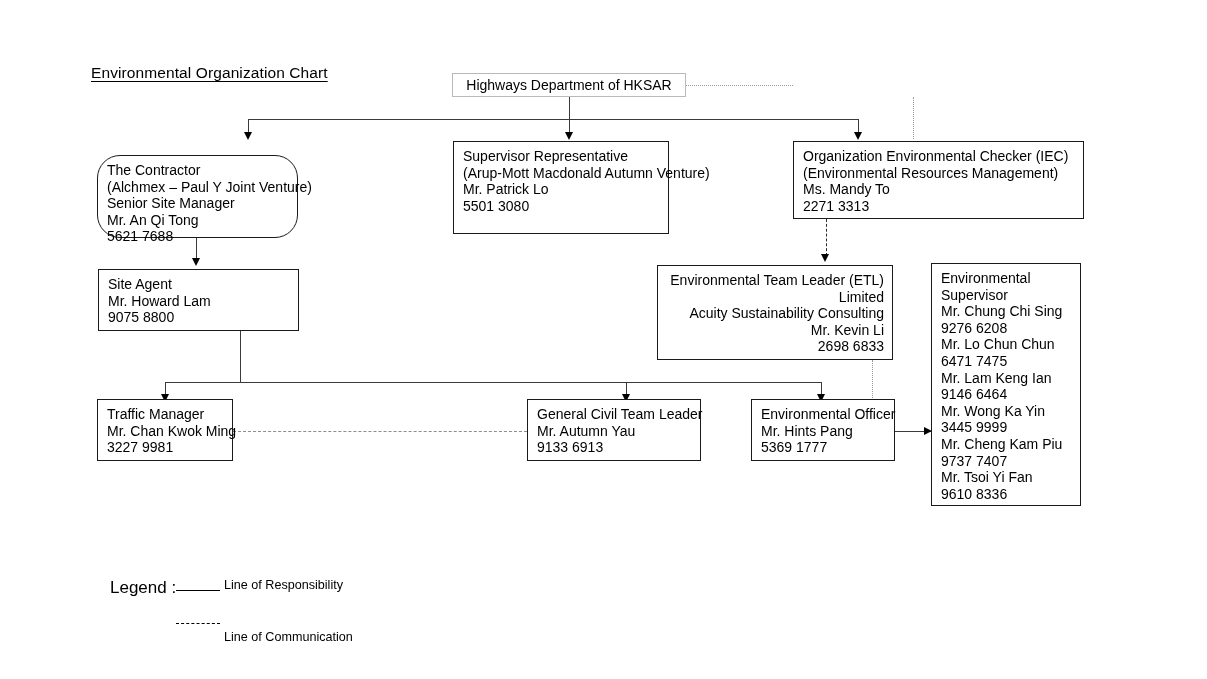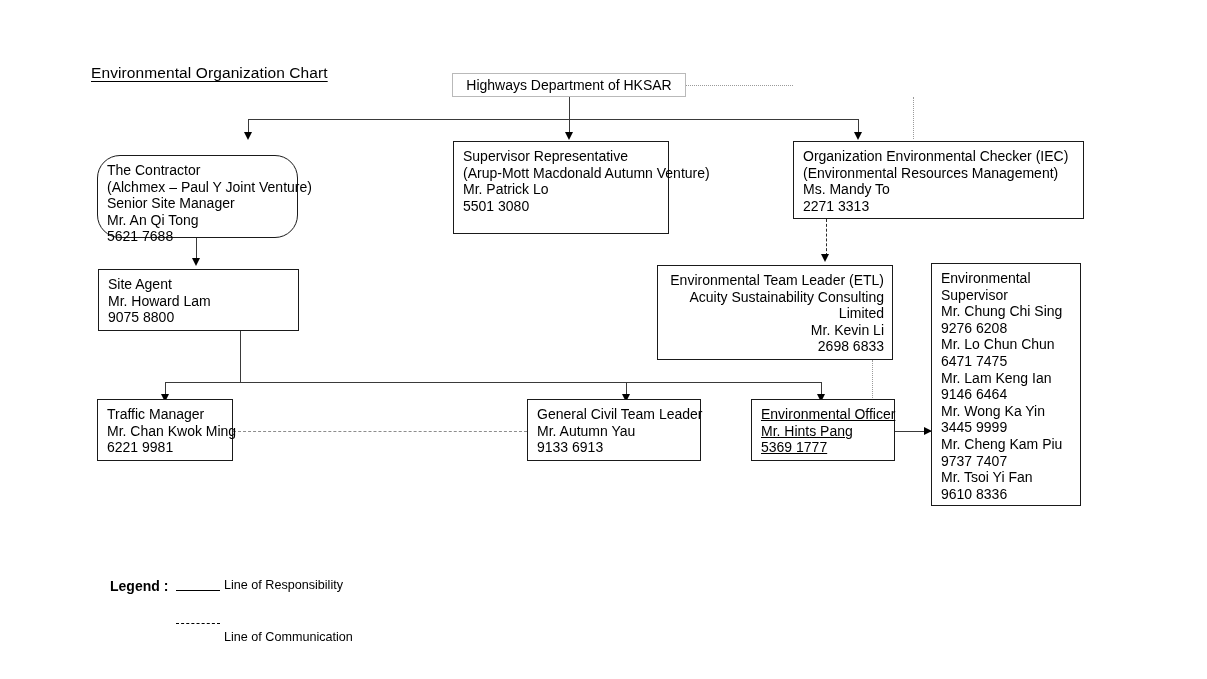--- a/index.html
+++ b/index.html
@@ -63,21 +63,21 @@
     width: 0; height: 0;
     border-top: 4.6px solid transparent;
     border-bottom: 4.6px solid transparent;
     border-left: 8.5px solid #000000;
   }
 
   
   .legend-label {
     position: absolute;
     left: 110px; top: 578px;
-    font-size: 14px; font-weight: bold;
+    font-size: 17px; font-weight: normal;
     white-space: nowrap;
   }
   .legend-text {
     position: absolute;
     font-size: 12.6px;
     white-space: nowrap;
   }
   .legend-rule { position: absolute; height: 0; }
   .legend-rule.solid  { border-top: 1.6px solid #000; }
   .legend-rule.dashed { border-top: 1.6px dashed #000; }
@@ -160,22 +160,22 @@
   </div>
 
   <div class="node" style="left:98px; top:269px; width:201px; height:62px;">
     <span class="ln">Site Agent</span>
     <span class="ln">Mr. Howard Lam</span>
     <span class="ln">9075 8800</span>
   </div>
 
   <div class="node" style="left:657px; top:265px; width:236px; height:95px;text-align:right;">
     <span class="ln">Environmental Team Leader (ETL)</span>
+    <span class="ln">Limited</span>
     <span class="ln">Acuity Sustainability Consulting</span>
-    <span class="ln">Limited</span>
     <span class="ln">Mr. Kevin Li</span>
     <span class="ln">2698 6833</span>
   </div>
 
   <div class="node" style="left:931px; top:263px; width:150px; height:243px;">
     <span class="ln">Environmental</span>
     <span class="ln">Supervisor</span>
     <span class="ln">Mr. Chung Chi Sing</span>
     <span class="ln">9276 6208</span>
     <span class="ln">Mr. Lo Chun Chun</span>
@@ -186,30 +186,30 @@
     <span class="ln">3445 9999</span>
     <span class="ln">Mr. Cheng Kam Piu</span>
     <span class="ln">9737 7407</span>
     <span class="ln">Mr. Tsoi Yi Fan</span>
     <span class="ln">9610 8336</span>
   </div>
 
   <div class="node" style="left:97px; top:399px; width:136px; height:62px;">
     <span class="ln">Traffic Manager</span>
     <span class="ln">Mr. Chan Kwok Ming</span>
-    <span class="ln">6221 9981</span>
+    <span class="ln">3227 9981</span>
   </div>
 
   <div class="node" style="left:527px; top:399px; width:174px; height:62px;">
     <span class="ln">General Civil Team Leader</span>
     <span class="ln">Mr. Autumn Yau</span>
     <span class="ln">9133 6913</span>
   </div>
 
-  <div class="node" style="left:751px; top:399px; width:144px; height:62px;text-decoration:underline;">
+  <div class="node" style="left:751px; top:399px; width:144px; height:62px;">
     <span class="ln">Environmental Officer</span>
     <span class="ln">Mr. Hints Pang</span>
     <span class="ln">5369 1777</span>
   </div>
 
   <div class="legend-label">Legend :</div>
 
   <div class="legend-rule solid" style="left:176px; top:590px; width:44px;"></div>
   <div class="legend-text" style="left:224px; top:578px;">Line of Responsibility</div>
 

